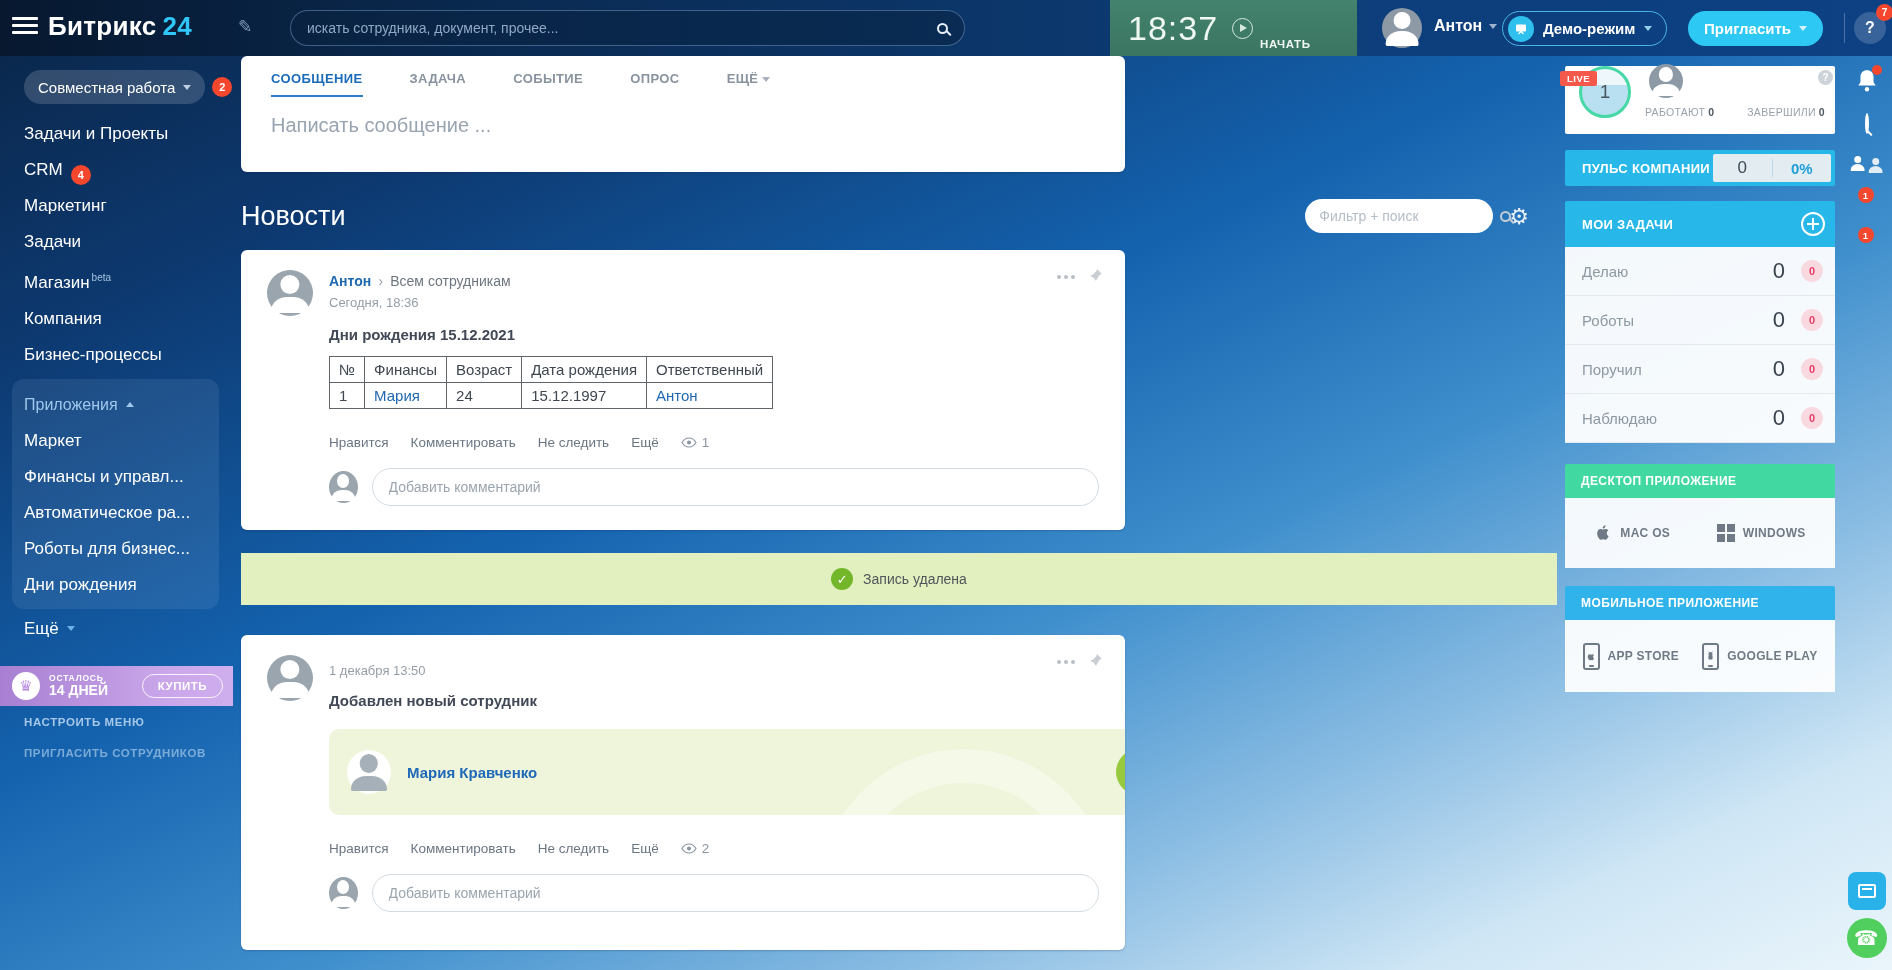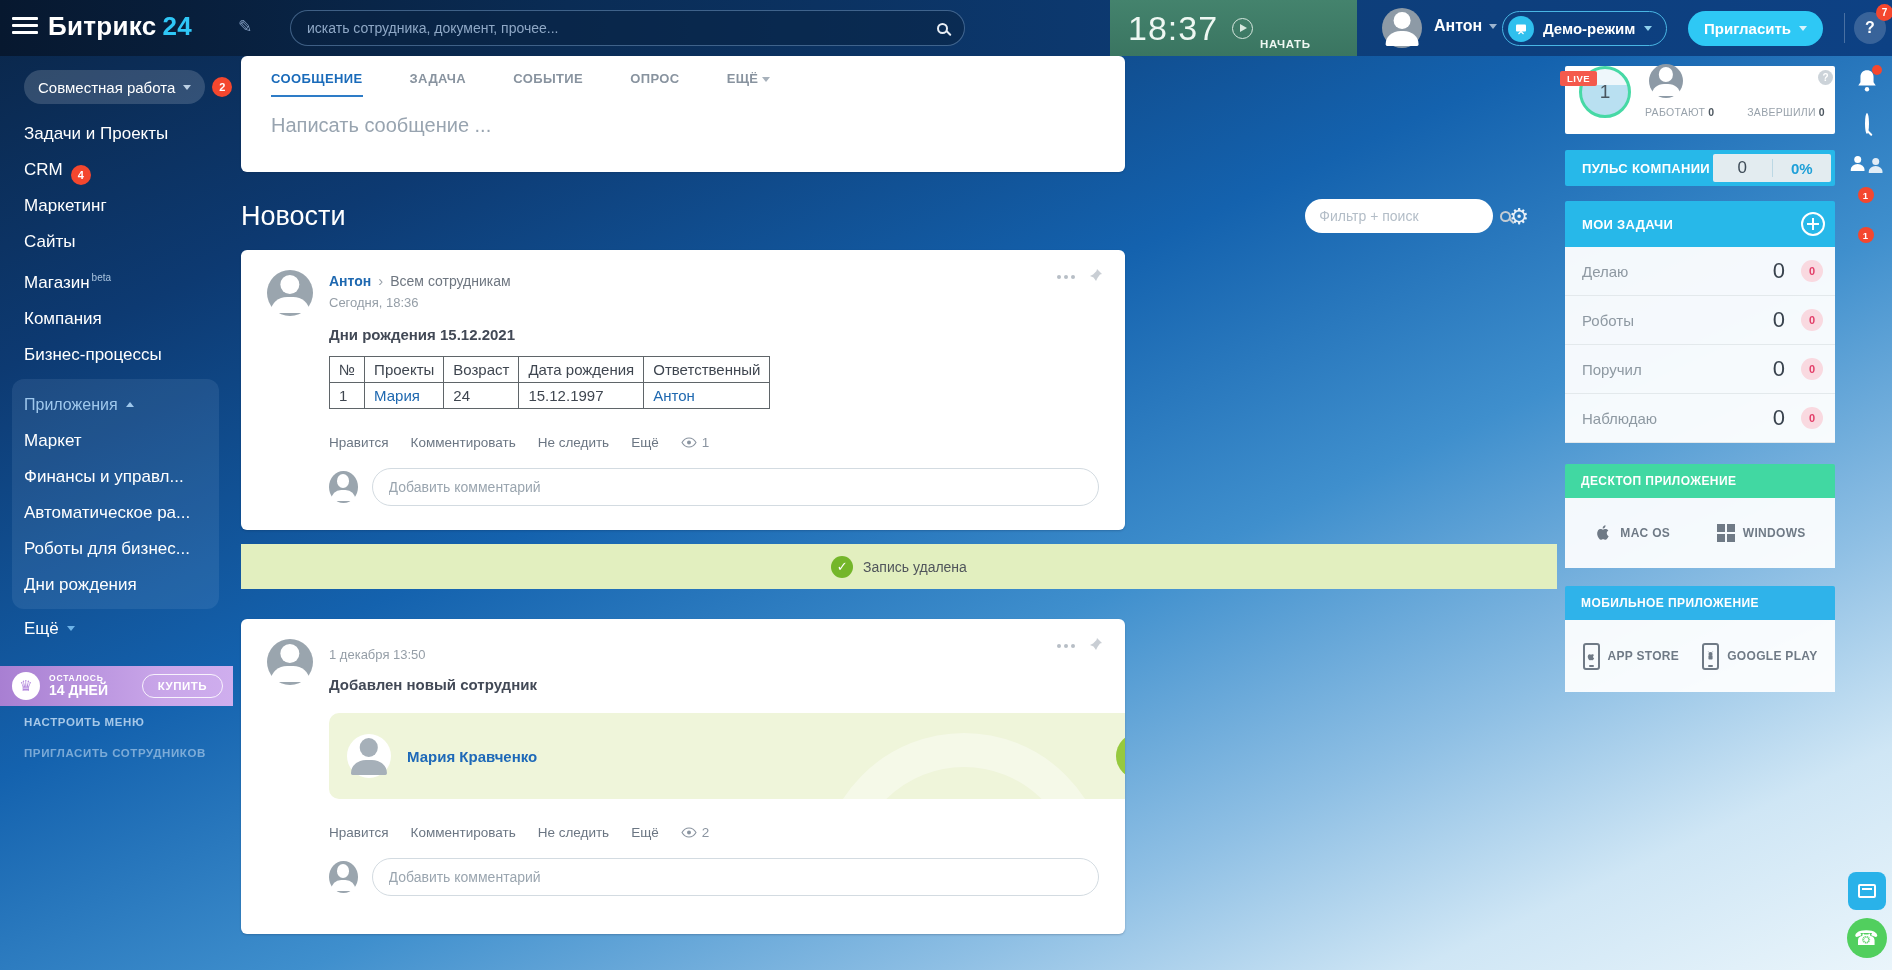--- a/index.html
+++ b/index.html
@@ -126,21 +126,21 @@
   .btable th, .btable td { border:1px solid #5f6569; padding:4px 9px; font-weight:normal; text-align:left; }
   .btable a { color:#1e68b0; text-decoration:none; cursor:pointer; }
   .actions { display:flex; align-items:center; gap:22px; margin-top:26px; font-size:13.5px; color:#6b7683; }
   .act { cursor:pointer; }
   .views { display:flex; align-items:center; gap:5px; color:#8a94a0; }
   .comment-row { display:flex; align-items:center; gap:14px; margin-top:18px; }
   .comment-input { width:812px; height:38px; border:1px solid #d3dbe1; border-radius:19px; padding:0 16px; font-size:14px;
     color:#5b656f; outline:none; font-family:inherit; background:#fff; }
   .comment-input::placeholder { color:#9aa5af; }
 
-  .notice { margin-top:14px; width:1316px; height:45px; background:#e2efbf; display:flex; align-items:center; justify-content:center; gap:10px; }
+  .notice { margin-top:23px; width:1316px; height:52px; background:#e2efbf; display:flex; align-items:center; justify-content:center; gap:10px; }
   .check-ic { width:22px; height:22px; border-radius:50%; background:#74b62a; color:#fff; display:flex; align-items:center; justify-content:center; font-size:13px; }
   .check-ic::before { content:"✓"; font-family:"DejaVu Sans",sans-serif; }
   .notice-text { font-size:14px; color:#50555b; }
 
   .post2 { margin-top:30px; height:315px; overflow:hidden; }
   .emp-card { margin-top:20px; width:869px; height:86px; background:#eff5da; border-radius:10px; position:relative;
     display:flex; align-items:center; padding-left:18px; gap:16px; overflow:hidden; }
   .emp-card::before { content:""; position:absolute; right:90px; top:20px; width:220px; height:220px; border-radius:50%;
     border:34px solid rgba(255,255,255,.38); }
   .emp-name { color:#1e69b8; font-size:15px; font-weight:bold; cursor:pointer; position:relative; }
@@ -266,21 +266,21 @@
       <div class="ws-pill">
         <span>Совместная работа</span>
         <span class="caret"></span>
       </div>
       <span class="badge ws-badge">2</span>
     </div>
     <div class="sb-list">
       <div class="sb-item"><span>Задачи и Проекты</span></div>
       <div class="sb-item"><span>CRM</span><span class="badge">4</span></div>
       <div class="sb-item"><span>Маркетинг</span></div>
-      <div class="sb-item"><span>Сайты</span></div>
+      <div class="sb-item"><span>Задачи</span></div>
       <div class="sb-item"><span>Магазин</span><sup>beta</sup></div>
       <div class="sb-item"><span>Компания</span></div>
       <div class="sb-item"><span>Бизнес-процессы</span></div>
       <div class="apps-box">
         <div class="apps-head">
             <span>Приложения</span>
             <span class="caret-up"></span>
           </div>
         <div class="sb-item"><span>Маркет</span></div>
         <div class="sb-item"><span>Финансы и управл...</span></div>
@@ -355,21 +355,21 @@
             <span class="author">Антон</span>
             <span class="chev"></span>
             <span class="audience">Всем сотрудникам</span>
           </div>
           <div class="post-time">Сегодня, 18:36</div>
           <div class="post-title">Дни рождения 15.12.2021</div>
           <table class="btable">
             <tbody>
                 <tr>
               <th>№</th>
-              <th>Проекты</th>
+              <th>Финансы</th>
               <th>Возраст</th>
               <th>Дата рождения</th>
               <th>Ответственный</th>
             </tr>
             <tr>
               <td>1</td>
               <td><a>Мария</a></td>
               <td>24</td>
               <td>15.12.1997</td>
               <td><a>Антон</a></td>

